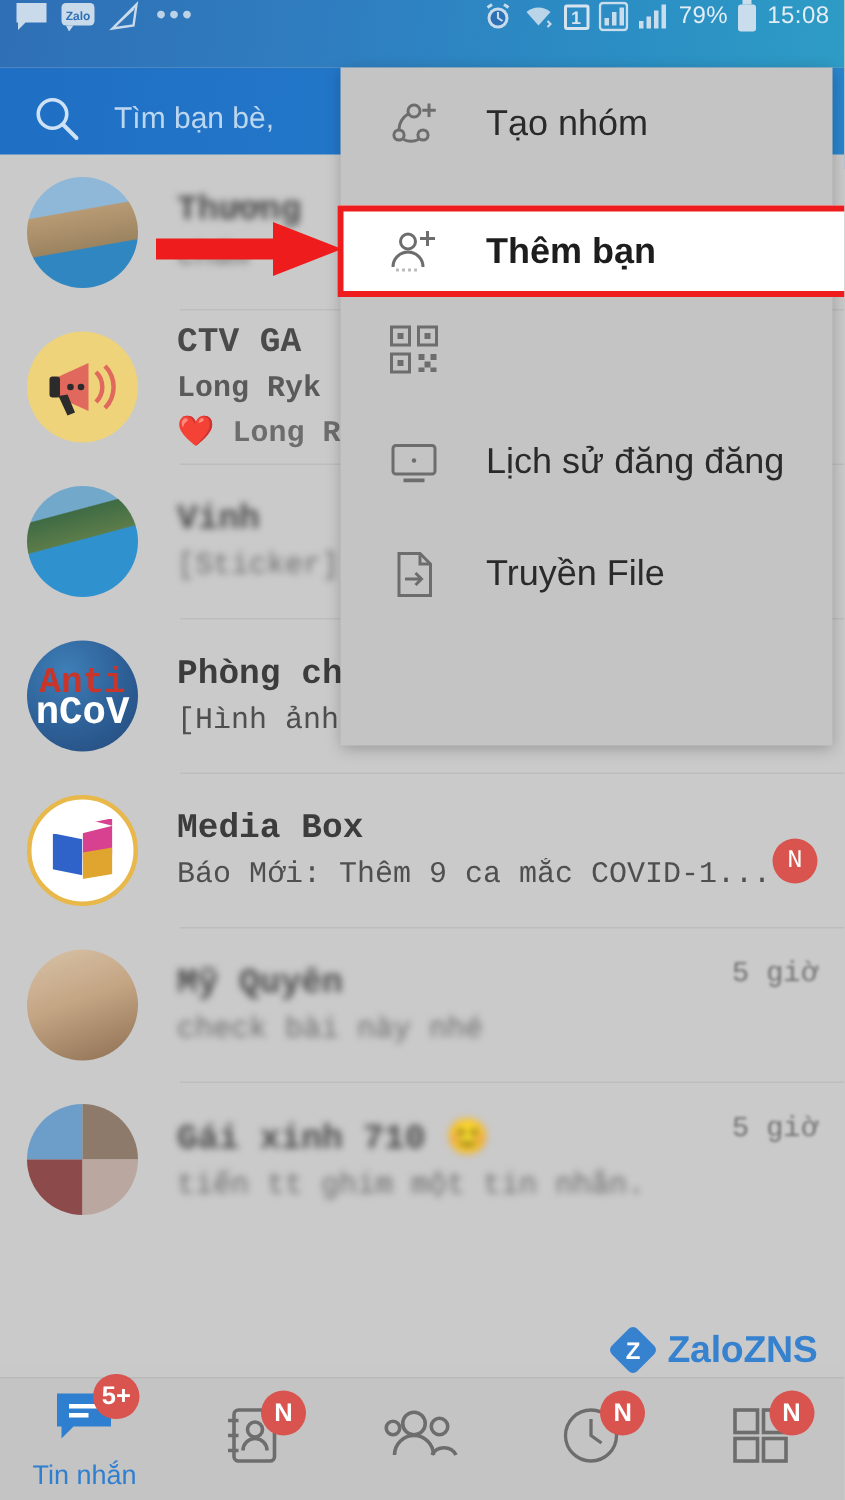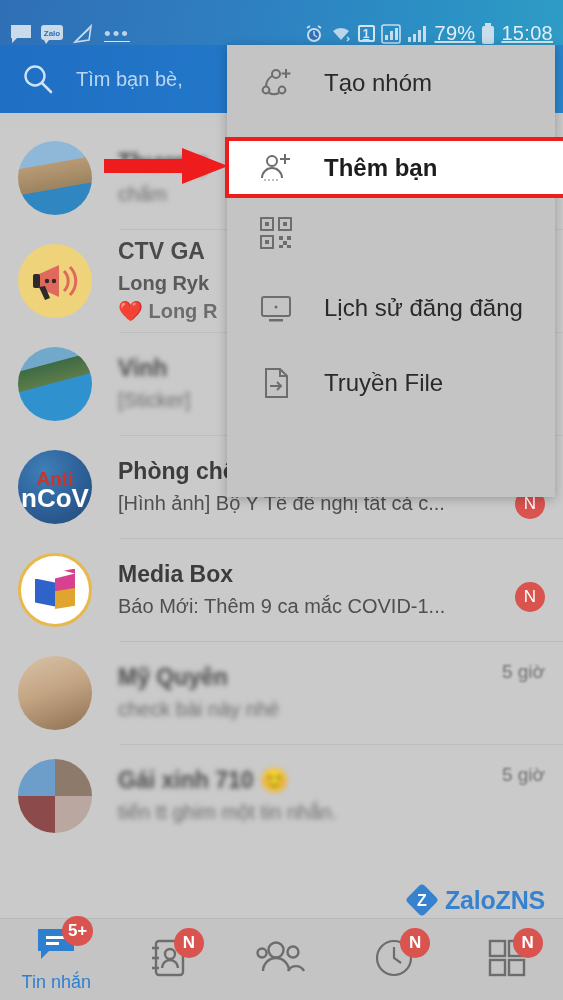--- a/index.html
+++ b/index.html
@@ -14,47 +14,46 @@
     width: 563px; height: 1000px;
     background: #c9c9c9;
     overflow: hidden;
   }
 
   
   .statusbar {
     position: absolute; top: 0; left: 0;
     width: 563px; height: 45px;
     background: linear-gradient(100deg, #2f6fb5 0%, #2f7ec0 40%, #2b8fc4 75%, #2e9cc5 100%);
-    display: flex; align-items: flex-end;
+    display: flex; align-items: flex-start;
     padding: 0 10px;
     color: #d7e4f0;
-    text-decoration: underline;
   }
   .sb-left { display: flex; align-items: center; gap: 8px; }
   .sb-right { display: flex; align-items: center; gap: 6px; margin-left: auto; }
   .sb-ico { display: block; opacity: .92; }
-  .sb-text { font-size: 20px; color: #e3edf6; letter-spacing: .3px; }
+  .sb-text { font-size: 16px; color: #e3edf6; letter-spacing: .3px; }
   .sb-dots { font-size: 19px; letter-spacing: 2px; color: #bcd2e6; margin-left: 2px; }
   .sim-box {
     width: 17px; height: 17px; border: 2px solid #d7e4f0; border-radius: 2px;
     font-size: 12px; line-height: 14px; text-align: center; color: #d7e4f0; font-weight: bold;
   }
 
   
   .searchbar {
     position: absolute; top: 45px; left: 0;
     width: 563px; height: 68px;
     background: linear-gradient(100deg, #1f6fc4 0%, #2378c9 50%, #2a85cc 100%);
     display: flex; align-items: center;
     padding-left: 22px; gap: 22px;
   }
   .search-ph { color: #bcd6ef; font-size: 20px; }
 
   
-  .chatlist { position: absolute; top: 126px; left: 0; width: 563px; height: 805px; background: #cacaca; }
+  .chatlist { position: absolute; top: 103px; left: 0; width: 563px; height: 805px; background: #cacaca; font-family: Liberation Mono, monospace; }
   .row { position: relative; display: flex; align-items: center; height: 103px; padding: 0 18px; }
   .row + .row::before {
     content: ""; position: absolute; left: 120px; right: 0; top: 0; height: 1px; background: #bdbdbd;
   }
   .avatar { width: 74px; height: 74px; border-radius: 50%; flex: 0 0 74px; overflow: hidden; position: relative; }
   .rowbody { flex: 1; padding-left: 26px; min-width: 0; }
   .rowtitle { font-size: 23px; font-weight: bold; color: #4a4a4a; white-space: nowrap; overflow: hidden; text-overflow: ellipsis; }
   .rowsub { font-size: 20px; color: #6d6d6d; margin-top: 7px; white-space: nowrap; overflow: hidden; text-overflow: ellipsis; }
   .rowsub2 { font-size: 20px; color: #6d6d6d; margin-top: 4px; white-space: nowrap; overflow: hidden; }
   .rowmeta { flex: 0 0 auto; display: flex; flex-direction: column; align-items: flex-end; gap: 12px; align-self: flex-start; padding-top: 20px; }
@@ -66,21 +65,21 @@
   .blur-strong { filter: blur(2.6px); }
   .blur-soft { filter: blur(1.1px); }
 
   
   .av-photo1 { background: linear-gradient(170deg,#8fb7d8 0%,#8fb7d8 32%,#b79a74 33%,#9c8460 62%,#2f86c0 63%,#2f86c0 100%); }
   .av-photo2 { background: linear-gradient(165deg,#72a8c9 0%,#72a8c9 26%,#3f6b44 27%,#5c7c4a 48%,#2f92cf 49%,#2f92cf 100%); }
   .av-photo3 { background: linear-gradient(160deg,#d8c3a8 0%,#c4a584 45%,#8e6f52 100%); }
   .av-mega { background: #efd37a; display: flex; align-items: center; justify-content: center; }
   .av-ncov { background: radial-gradient(circle at 35% 28%, #3f7fb8 0%, #2d5f96 55%, #24497a 100%);
              display: flex; flex-direction: column; align-items: center; justify-content: center; }
-  .ncov-a { color: #c9342b; font-size: 19px; font-weight: bold; line-height: 18px; margin-top: 6px; }
+  .ncov-a { color: #c9342b; font-size: 24px; font-weight: bold; line-height: 18px; margin-top: 6px; }
   .ncov-b { color: #ffffff; font-size: 26px; font-weight: bold; line-height: 21px; }
   .av-media { background: #fff; border: 3px solid #e8b84b; display: flex; align-items: center; justify-content: center; }
   .cube { position: relative; width: 40px; height: 42px; }
   .cube i { position: absolute; display: block; }
   .cube .c1 { left: 0; top: 10px; width: 20px; height: 28px; background: #2f63c9; clip-path: polygon(0 0,100% 14%,100% 100%,0 86%); }
   .cube .c2 { left: 20px; top: 0; width: 20px; height: 28px; background: #d8418f; clip-path: polygon(0 14%,100% 0,100% 86%,0 100%); }
   .cube .c3 { left: 0; top: 0; width: 40px; height: 20px; background: #ffffff; clip-path: polygon(50% 0,100% 25%,50% 50%,0 25%); }
   .cube .c4 { left: 20px; top: 18px; width: 20px; height: 24px; background: #e0a52e; clip-path: polygon(0 20%,100% 6%,100% 80%,0 94%); }
   .av-grid4 { display: grid; grid-template-columns: 1fr 1fr; grid-template-rows: 1fr 1fr; }
   .av-grid4 i { display: block; }

